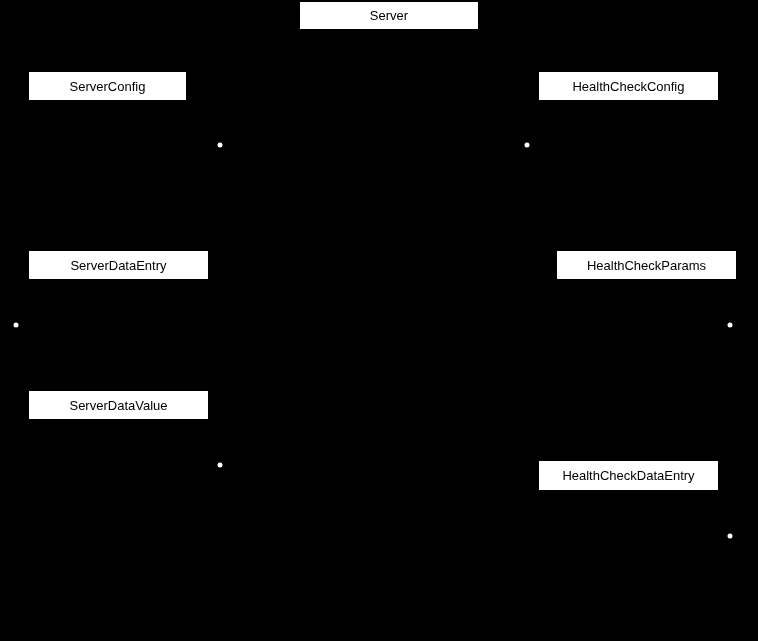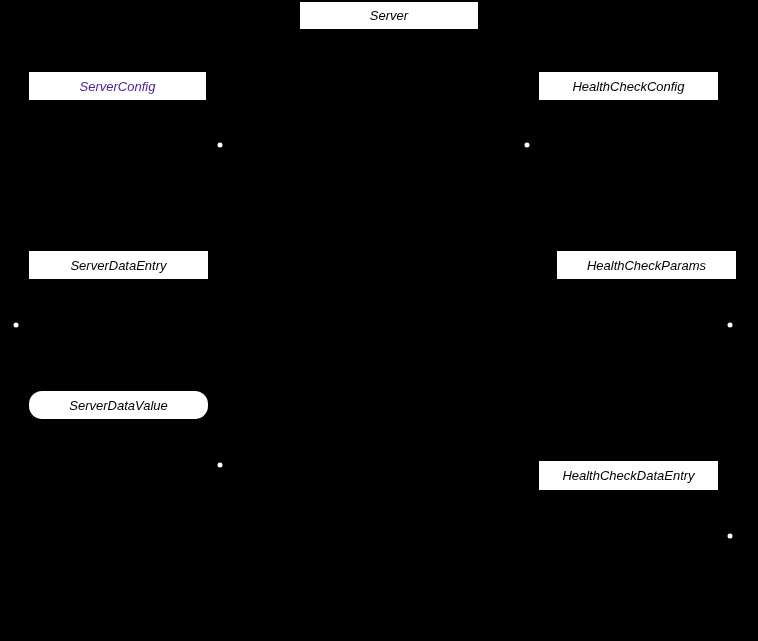--- a/index.html
+++ b/index.html
@@ -7,21 +7,20 @@
     padding: 0;
     background: #000000;
   }
   .canvas {
     position: relative;
     width: 758px;
     height: 641px;
     background: #000000;
     overflow: hidden;
     font-family: "Liberation Sans", sans-serif;
-    font-style: italic;
   }
   .node {
     position: absolute;
     background: #ffffff;
     color: #000000;
     display: flex;
     align-items: center;
     justify-content: center;
     box-sizing: border-box;
     font-size: 13px;
@@ -42,33 +41,33 @@
   }
 </style>
 </head>
 <body>
 
 <div class="canvas" style="background: rgb(0, 0, 0);">
 
   <div class="node" style="left: 300px; top: 2px; width: 178px; height: 27px; background: rgb(255, 255, 255); color: rgb(0, 0, 0);">
     <span>Server</span>
   </div>
-  <div class="node" style="left: 29px; top: 72px; width: 177px; height: 28px; background: rgb(255, 255, 255); color: #4c1d95;">
+  <div class="node" style="left: 29px; top: 72px; width: 157px; height: 28px; background: rgb(255, 255, 255); color: #000000;">
     <span>ServerConfig</span>
   </div>
   <div class="node" style="left: 539px; top: 72px; width: 179px; height: 28px; background: rgb(255, 255, 255); color: rgb(0, 0, 0); text-align: right;">
     <span>HealthCheckConfig</span>
   </div>
   <div class="node" style="left: 29px; top: 251px; width: 179px; height: 28px; background: rgb(255, 255, 255); color: rgb(0, 0, 0); justify-content: center;">
     <span>ServerDataEntry</span>
   </div>
   <div class="node" style="left: 539px; top: 251px; width: 179px; height: 28px; background: rgb(255, 255, 255); color: rgb(0, 0, 0); margin-left: 18px;">
     <span>HealthCheckParams</span>
   </div>
-  <div class="node" style="left: 29px; top: 391px; width: 179px; height: 28px; background: rgb(255, 255, 255); color: rgb(0, 0, 0); border-radius: 13px;">
+  <div class="node" style="left: 29px; top: 391px; width: 179px; height: 28px; background: rgb(255, 255, 255); color: rgb(0, 0, 0);">
     <span>ServerDataValue</span>
   </div>
   <div class="node" style="left: 539px; top: 461px; width: 179px; height: 29px; background: rgb(255, 255, 255); color: rgb(0, 0, 0); text-align: center;">
     <span>HealthCheckDataEntry</span>
   </div>
 
   <div class="dot" style="left: 220px; top: 145px; background: rgb(255, 255, 255);"></div>
   <div class="dot" style="left: 527px; top: 145px; background: rgb(255, 255, 255);"></div>
   <div class="dot" style="left: 16px; top: 325px; background: rgb(255, 255, 255);"></div>
   <div class="dot" style="left: 730px; top: 325px; background: rgb(255, 255, 255);"></div>

